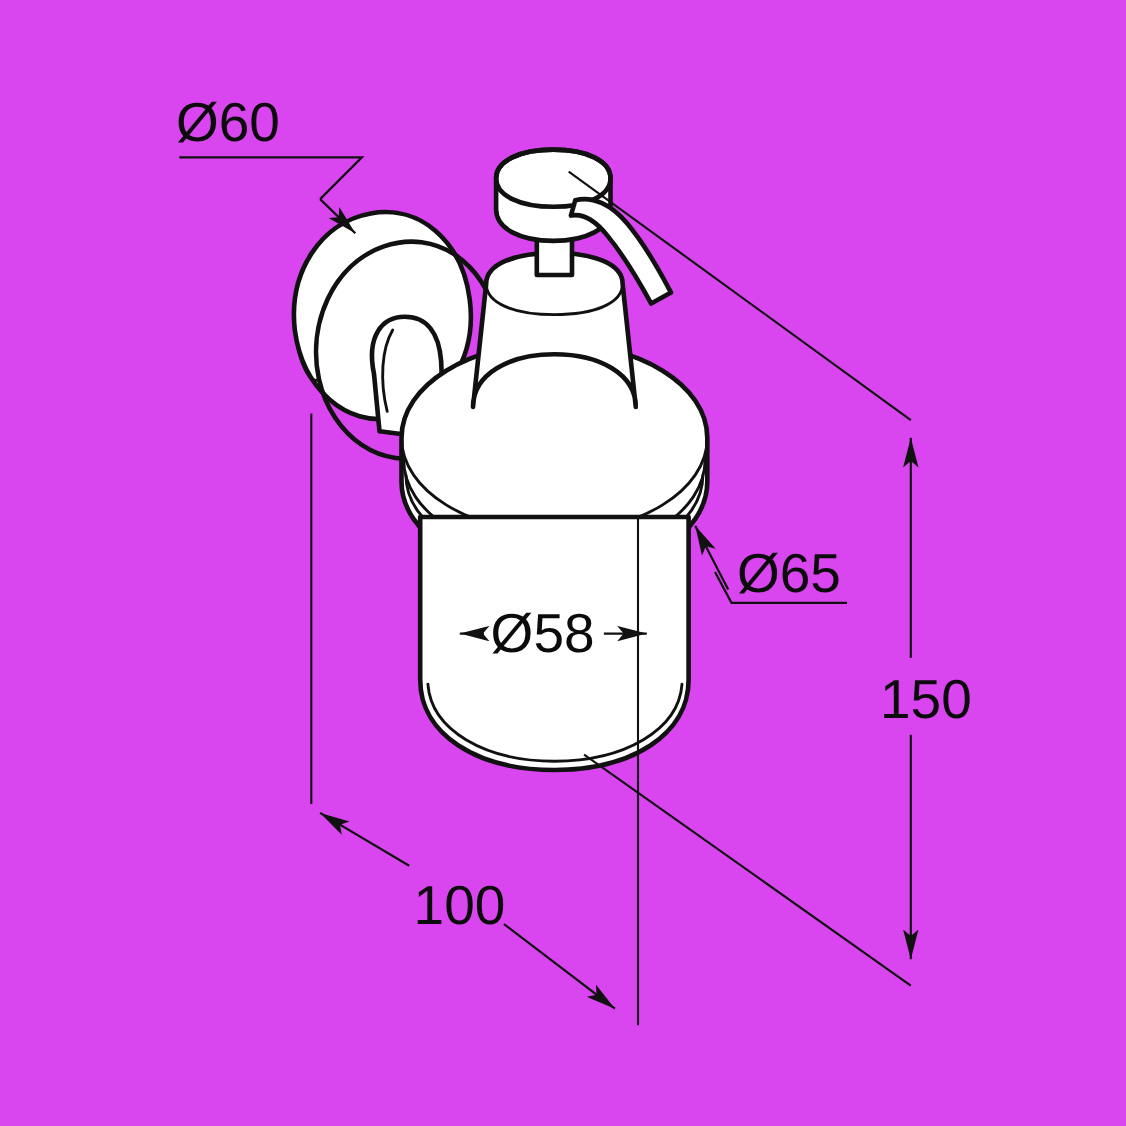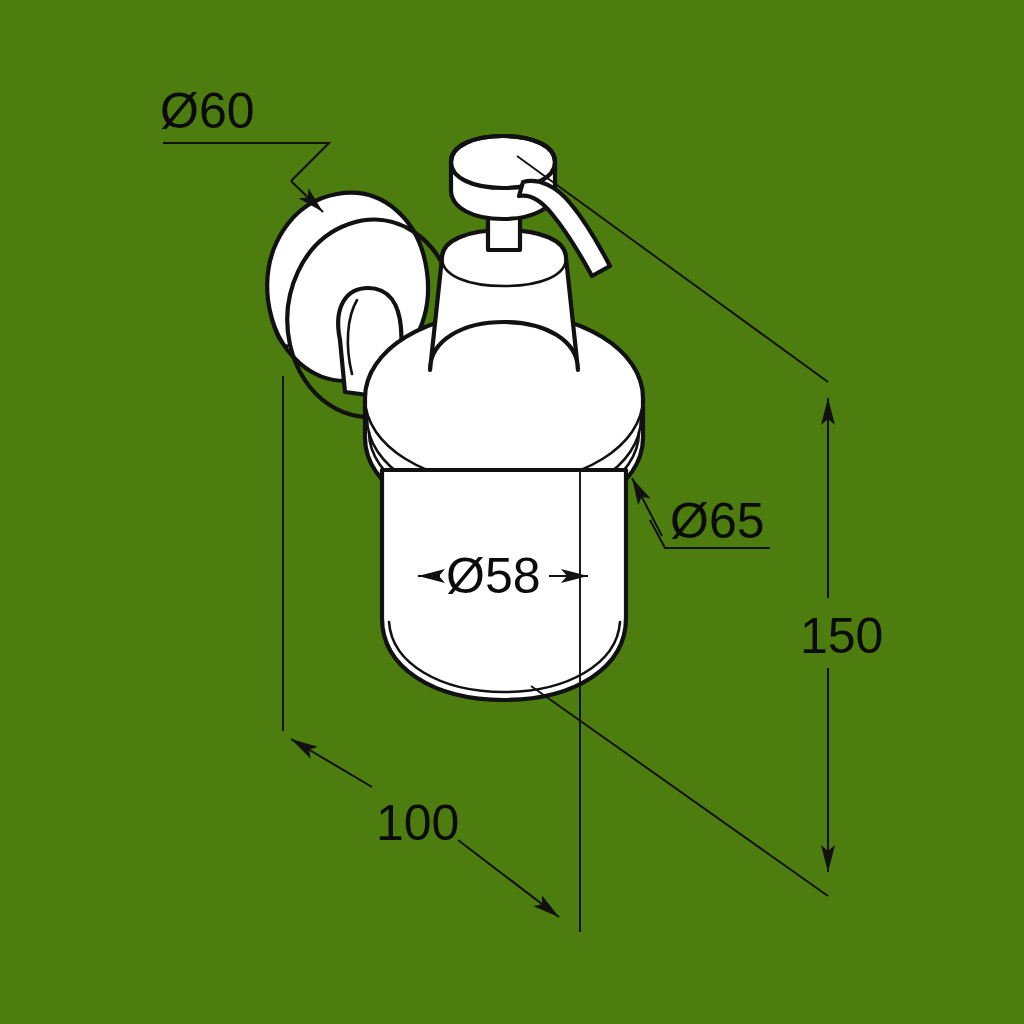--- a/index.html
+++ b/index.html
@@ -11,21 +11,21 @@
   body {
     width: 1024px;
     height: 1024px;
     font-family: "Liberation Sans", sans-serif;
     overflow: hidden;
   }
   #drawing-root {
     position: relative;
     width: 1024px;
     height: 1024px;
-    background: #4d7c0f;
+    background: #d946ef;
     text-decoration: underline;
   }
   svg.sheet {
     position: absolute;
     top: 0;
     left: 0;
     width: 1024px;
     height: 1024px;
     display: block;
   }

